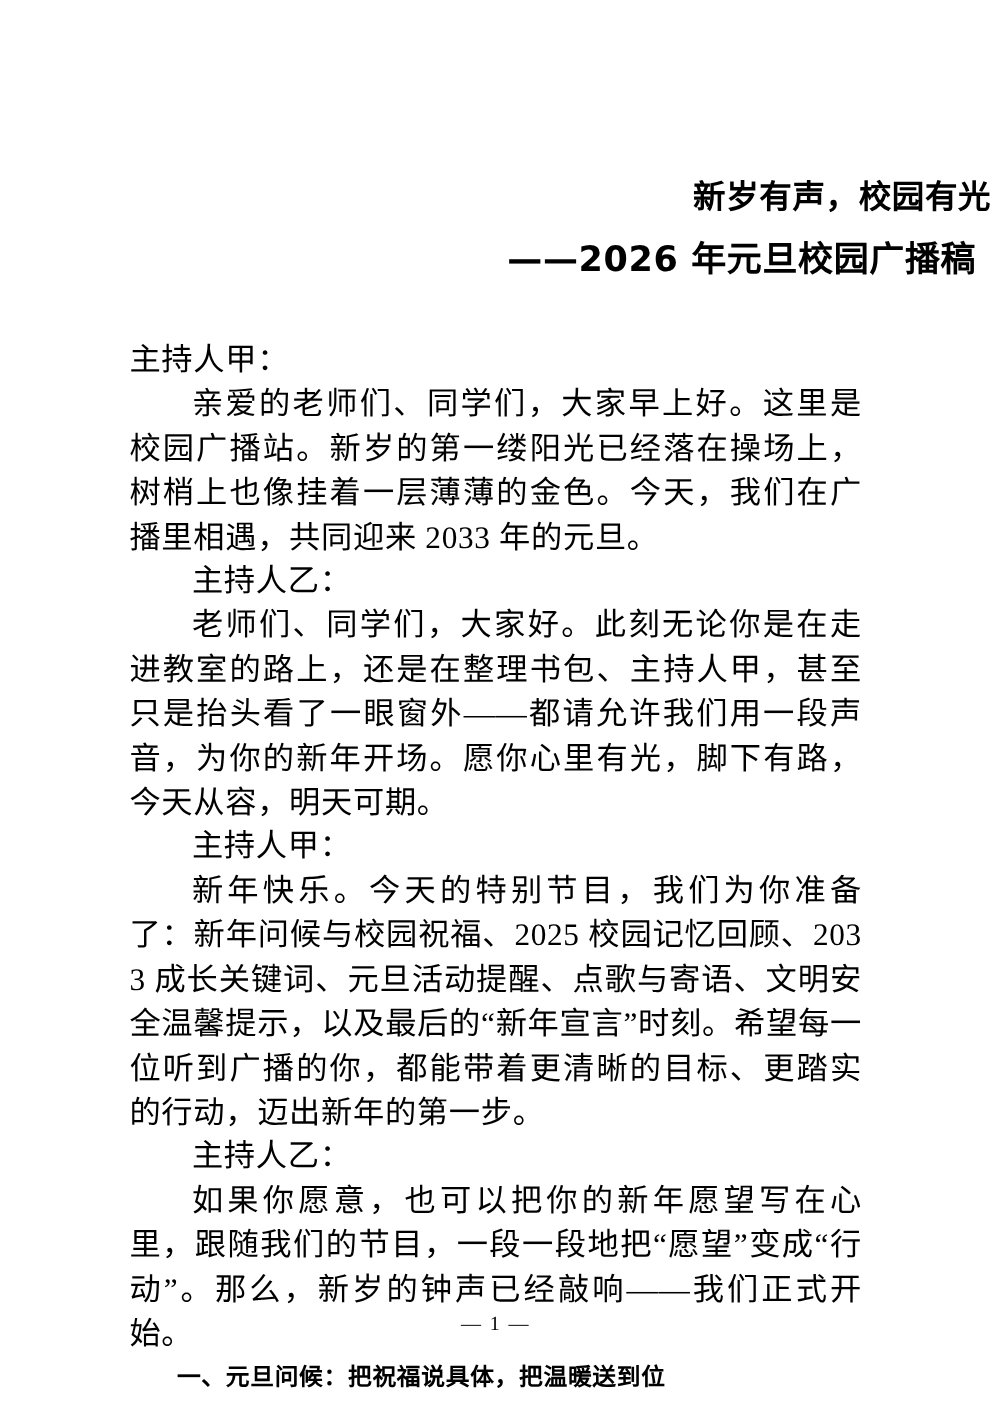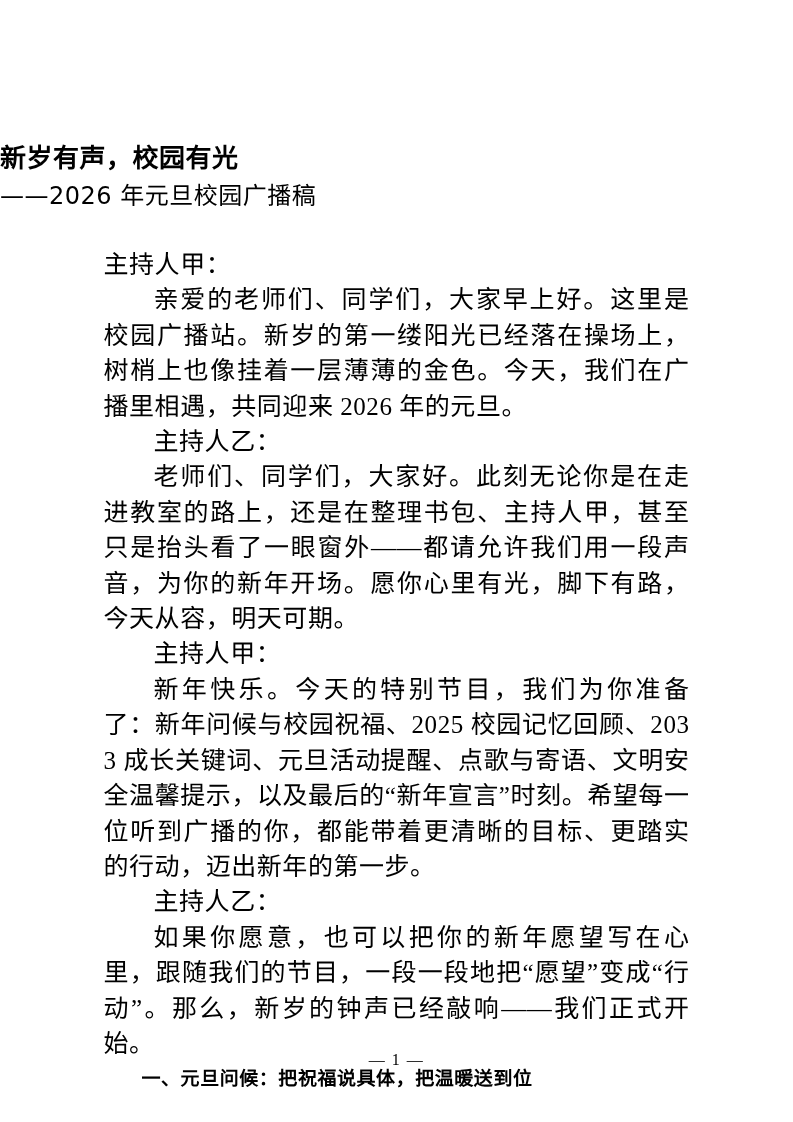--- a/index.html
+++ b/index.html
@@ -18,40 +18,40 @@
     overflow: hidden;
     box-sizing: border-box;
     font-family: "Liberation Serif", "DejaVu Serif", serif;
     color: #000000;
     -webkit-font-smoothing: antialiased;
   }
 
   
   .title-block {
     padding-top: 139px;
-    text-align: left;
+    text-align: right;
   }
 
   .doc-title {
     font-family: "DejaVu Sans", "Liberation Sans", sans-serif;
     font-weight: 700;
     font-size: 26px;
     line-height: 38px;
     letter-spacing: 0.5px;
     margin: 0;
     white-space: nowrap;
   }
 
   .doc-subtitle {
     font-family: "DejaVu Sans", "Liberation Sans", sans-serif;
-    font-weight: 400;
-    font-size: 24px;
+    font-weight: 700;
+    font-size: 28px;
     line-height: 38px;
     letter-spacing: 0.5px;
-    margin: 0;
+    margin: 12px;
     white-space: nowrap;
   }
 
   
   .body-area {
     margin: 0 auto;
     width: 586px;          
     padding-top: 32px;
     box-sizing: border-box;
   }
@@ -112,21 +112,21 @@
 
 <div class="page">
 
   <div class="title-block">
     <h1 class="doc-title">新岁有声，校园有光</h1>
     <h2 class="doc-subtitle">——2026 年元旦校园广播稿</h2>
   </div>
 
   <div class="body-area">
       <p class="para speaker-flush">主持人甲：</p>
-      <p class="para prose">亲爱的老师们、同学们，大家早上好。这里是校园广播站。新岁的第一缕阳光已经落在操场上，树梢上也像挂着一层薄薄的金色。今天，我们在广播里相遇，共同迎来 2026 年的元旦。</p>
+      <p class="para prose">亲爱的老师们、同学们，大家早上好。这里是校园广播站。新岁的第一缕阳光已经落在操场上，树梢上也像挂着一层薄薄的金色。今天，我们在广播里相遇，共同迎来 2033 年的元旦。</p>
       <p class="para speaker">主持人乙：</p>
       <p class="para prose">老师们、同学们，大家好。此刻无论你是在走进教室的路上，还是在整理书包、主持人甲，甚至只是抬头看了一眼窗外——都请允许我们用一段声音，为你的新年开场。愿你心里有光，脚下有路，今天从容，明天可期。</p>
       <p class="para speaker">主持人甲：</p>
       <p class="para prose">新年快乐。今天的特别节目，我们为你准备了：新年问候与校园祝福、2025 校园记忆回顾、2033 成长关键词、元旦活动提醒、点歌与寄语、文明安全温馨提示，以及最后的“新年宣言”时刻。希望每一位听到广播的你，都能带着更清晰的目标、更踏实的行动，迈出新年的第一步。</p>
       <p class="para speaker">主持人乙：</p>
       <p class="para prose">如果你愿意，也可以把你的新年愿望写在心里，跟随我们的节目，一段一段地把“愿望”变成“行动”。那么，新岁的钟声已经敲响——我们正式开始。</p>
       <p class="section-heading">一、元旦问候：把祝福说具体，把温暖送到位</p>
     </div>
 
   <div class="page-footer">

